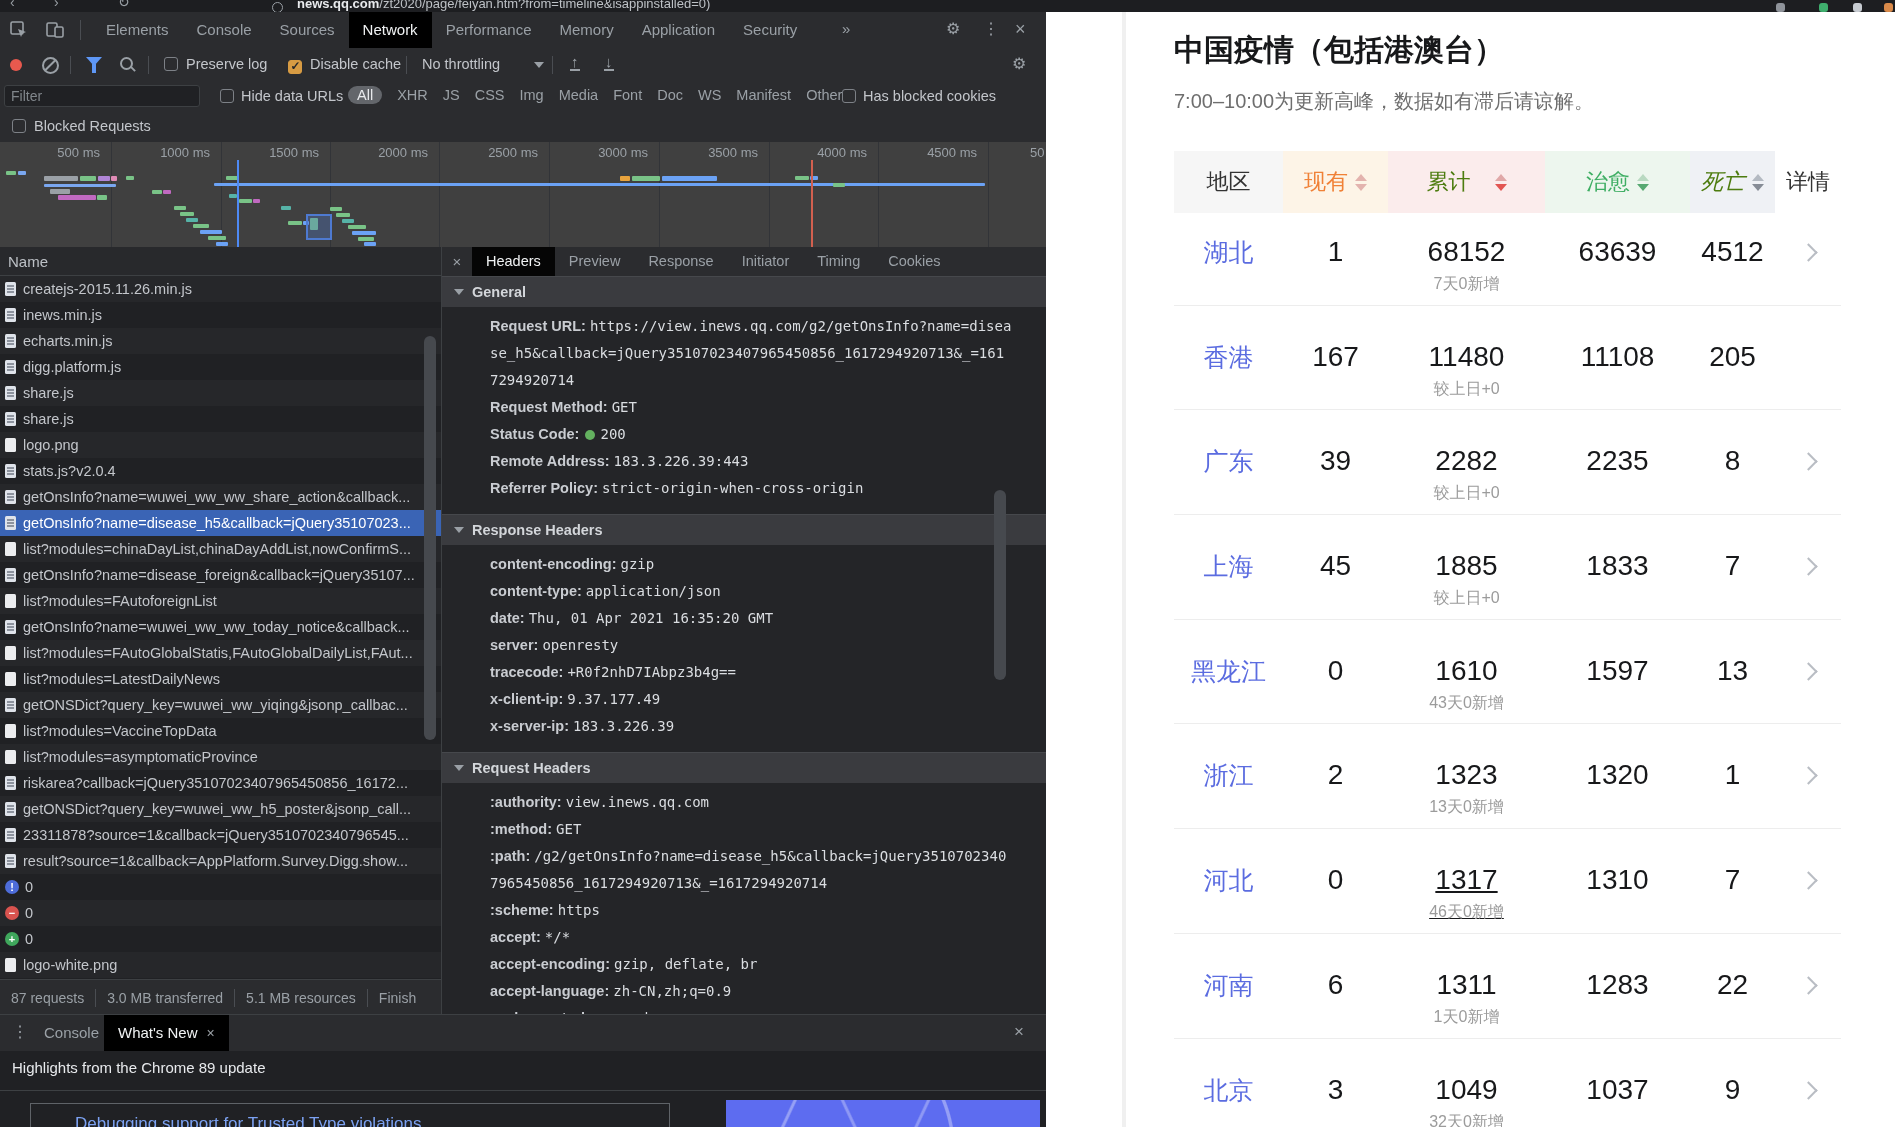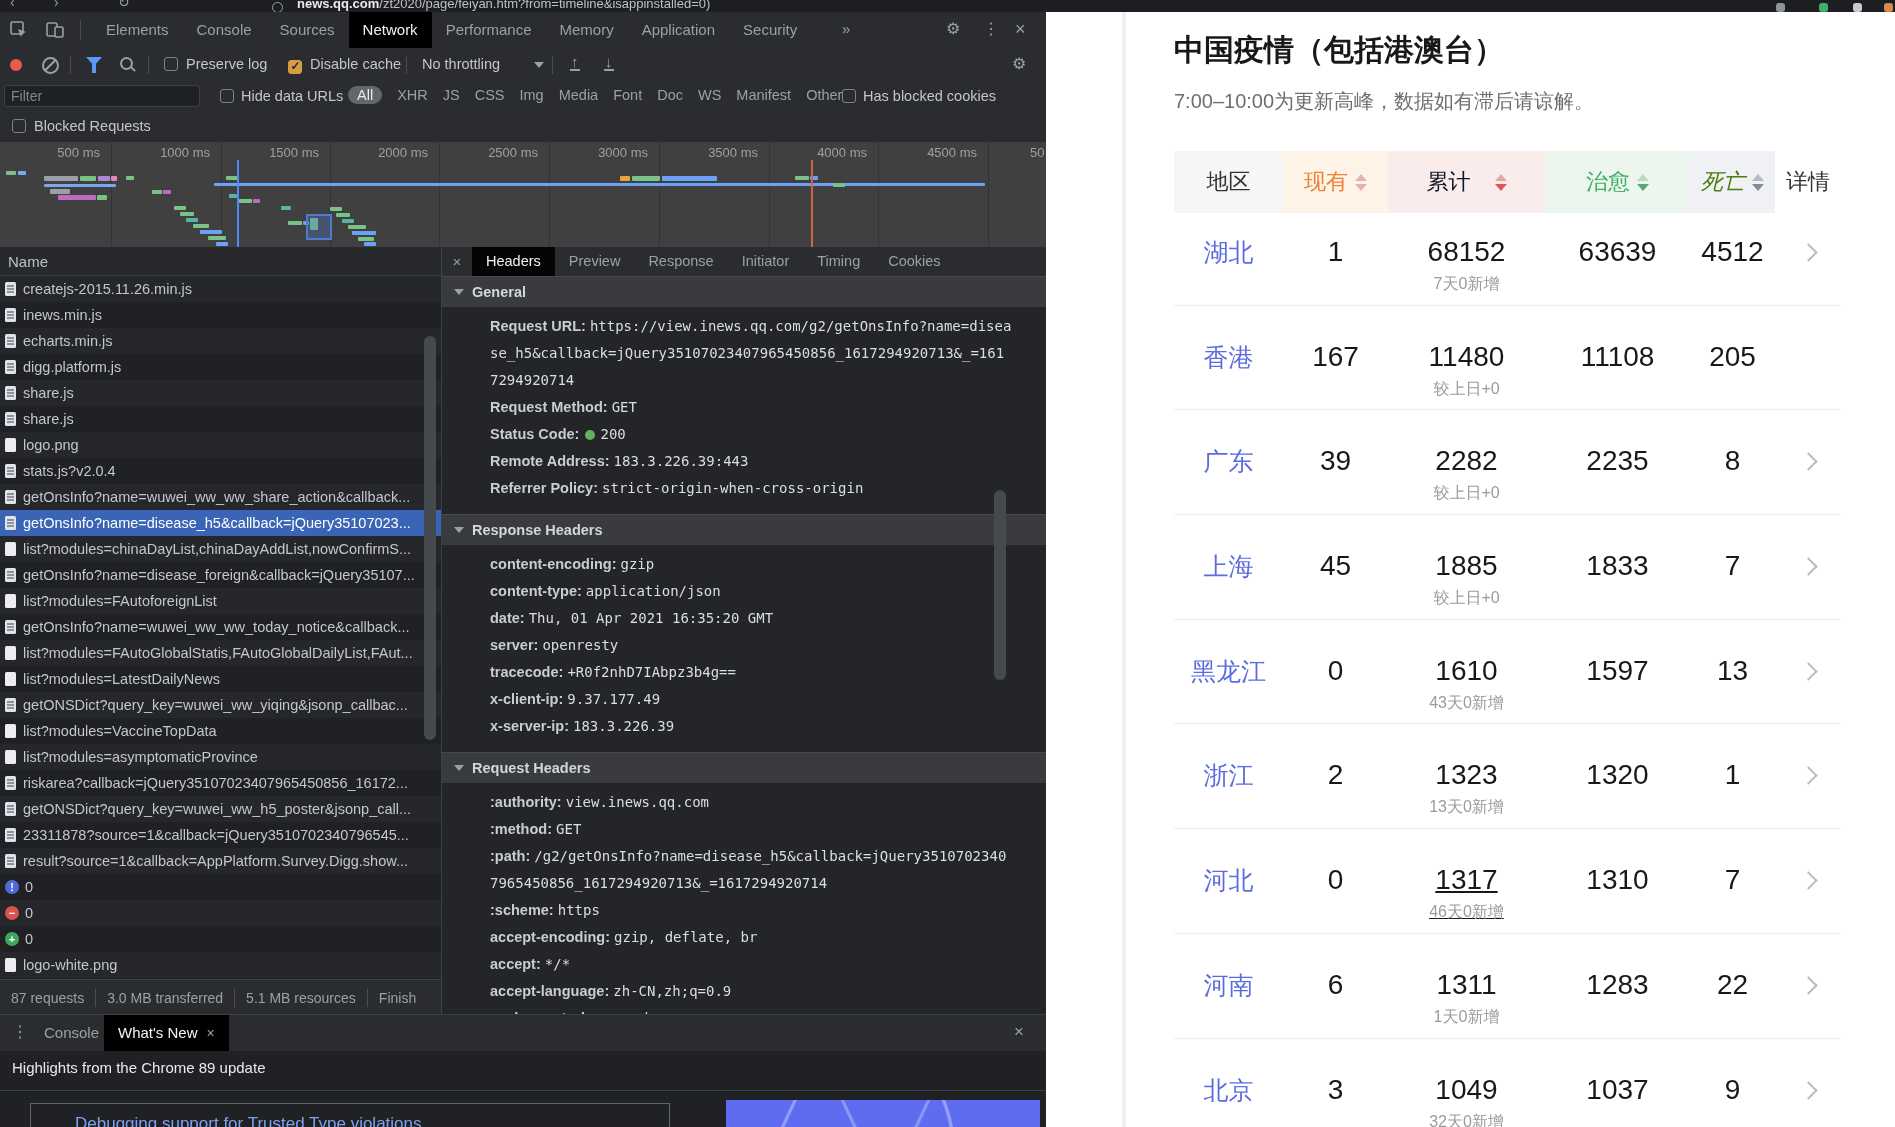--- a/index.html
+++ b/index.html
@@ -446,22 +446,22 @@
         </div>
         <div class="sec-head">
           <span class="tri"></span>
           <span>Request Headers</span>
         </div>
         <div class="sec-items">
           <div class="hdr-item"><b>:authority: </b><span class="v">view.inews.qq.com</span></div>
           <div class="hdr-item"><b>:method: </b><span class="v">GET</span></div>
           <div class="hdr-item"><b>:path: </b><span class="v">/g2/getOnsInfo?name=disease_h5&amp;callback=jQuery35107023407965450856_1617294920713&amp;_=1617294920714</span></div>
           <div class="hdr-item"><b>:scheme: </b><span class="v">https</span></div>
+          <div class="hdr-item"><b>accept: </b><span class="v">*/*</span></div>
           <div class="hdr-item"><b>accept-encoding: </b><span class="v">gzip, deflate, br</span></div>
-          <div class="hdr-item"><b>accept: </b><span class="v">*/*</span></div>
           <div class="hdr-item"><b>accept-language: </b><span class="v">zh-CN,zh;q=0.9</span></div>
           <div class="hdr-item"><b>cache-control: </b><span class="v">no-cache</span></div>
         </div>
       </div>
     <div class="scroll-thumb" style="left:994px;top:478px;height:190px"></div>
 
     <div class="dt-drawer">
       <div class="dw-tabs">
         <span class="dw-kebab">⋮</span>
         <span class="dw-tab" style="left:30px" id="dwTab0">Console</span>
@@ -483,21 +483,21 @@
         <div class="th-cell" style="width: 109px; background: rgb(246, 246, 246); color: rgb(51, 51, 51);">
           <span>地区</span>
         </div>
         <div class="th-cell" style="width: 105px; background: rgb(253, 244, 231); color: rgb(240, 129, 55);">
           <span>现有</span>
           <span class="arrows">
             <span class="arr" style="border-bottom: 7px solid rgb(227, 179, 174);"></span>
             <span class="arr" style="border-top: 7px solid rgb(227, 179, 174);"></span>
           </span>
         </div>
-        <div class="th-cell" style="width: 157px; background: rgb(251, 236, 236); color: #0f172a; gap: 24px;">
+        <div class="th-cell" style="width: 157px; background: rgb(251, 236, 236); color: #4d7c0f; gap: 24px;">
           <span>累计</span>
           <span class="arrows">
             <span class="arr" style="border-bottom: 7px solid rgb(224, 168, 168);"></span>
             <span class="arr" style="border-top: 7px solid rgb(226, 85, 82);"></span>
           </span>
         </div>
         <div class="th-cell" style="width: 145px; background: rgb(237, 246, 238); color: rgb(62, 174, 99);">
           <span>治愈</span>
           <span class="arrows">
             <span class="arr" style="border-bottom: 7px solid rgb(185, 217, 193);"></span>

